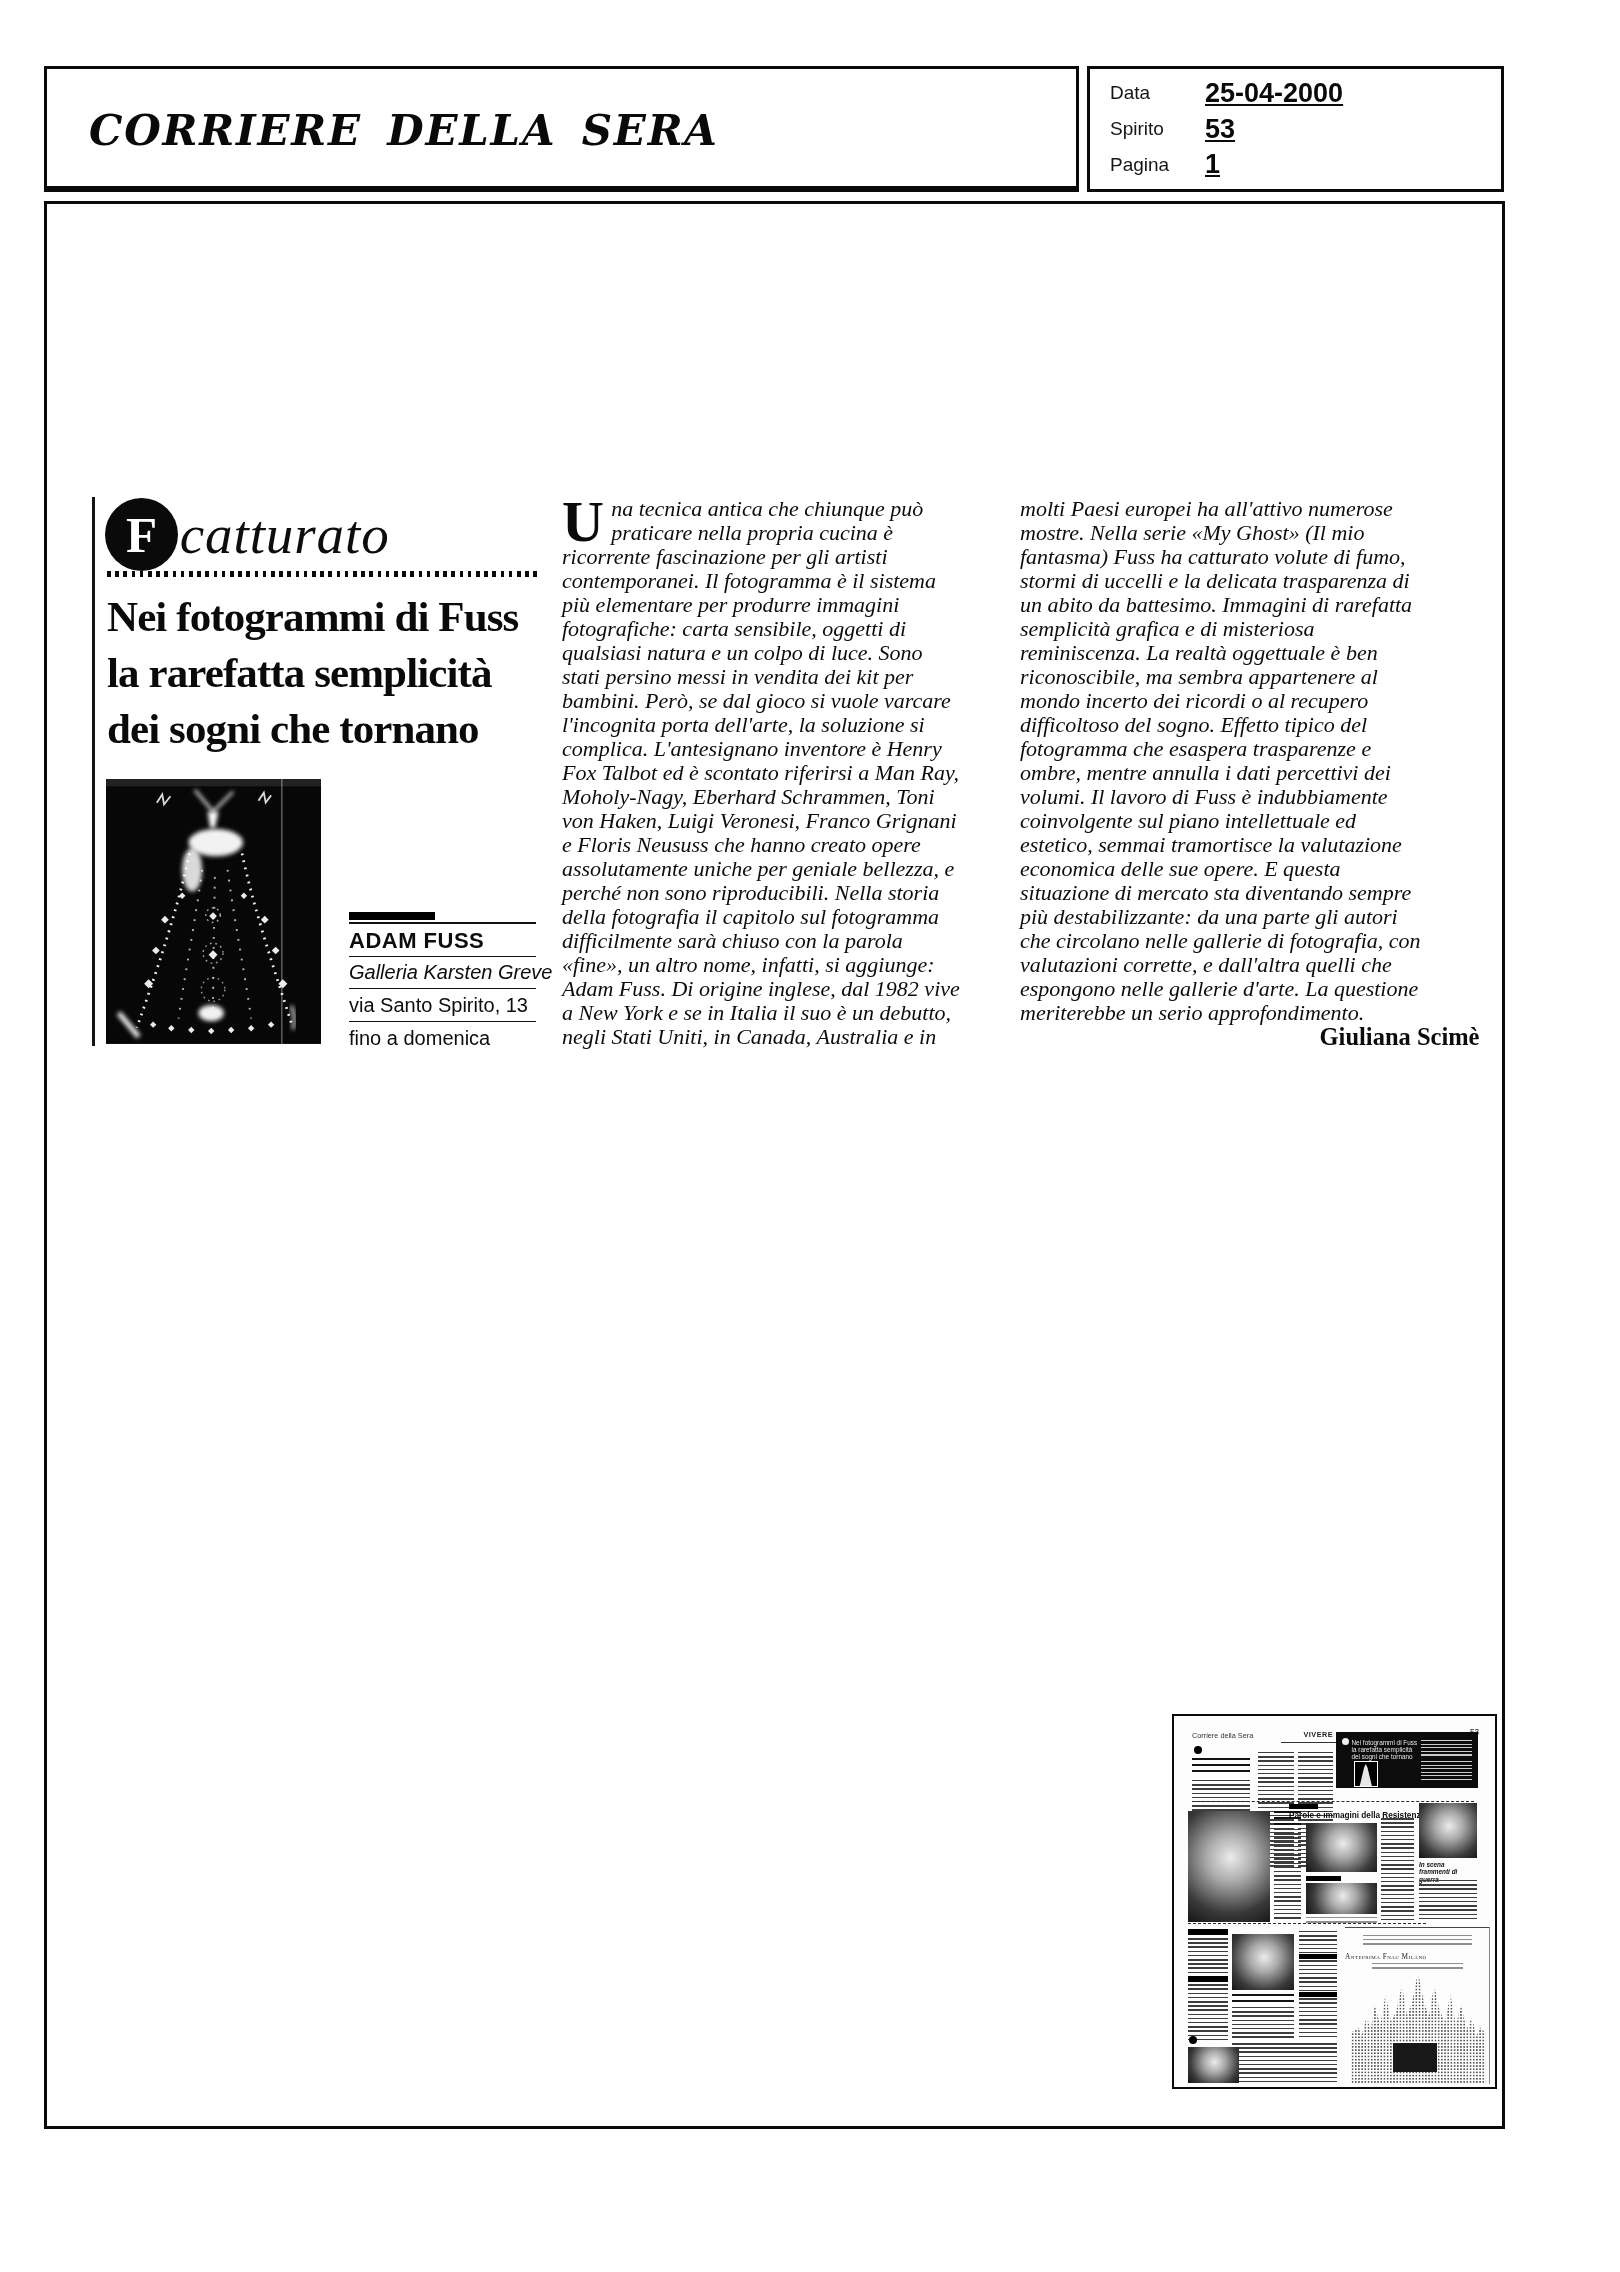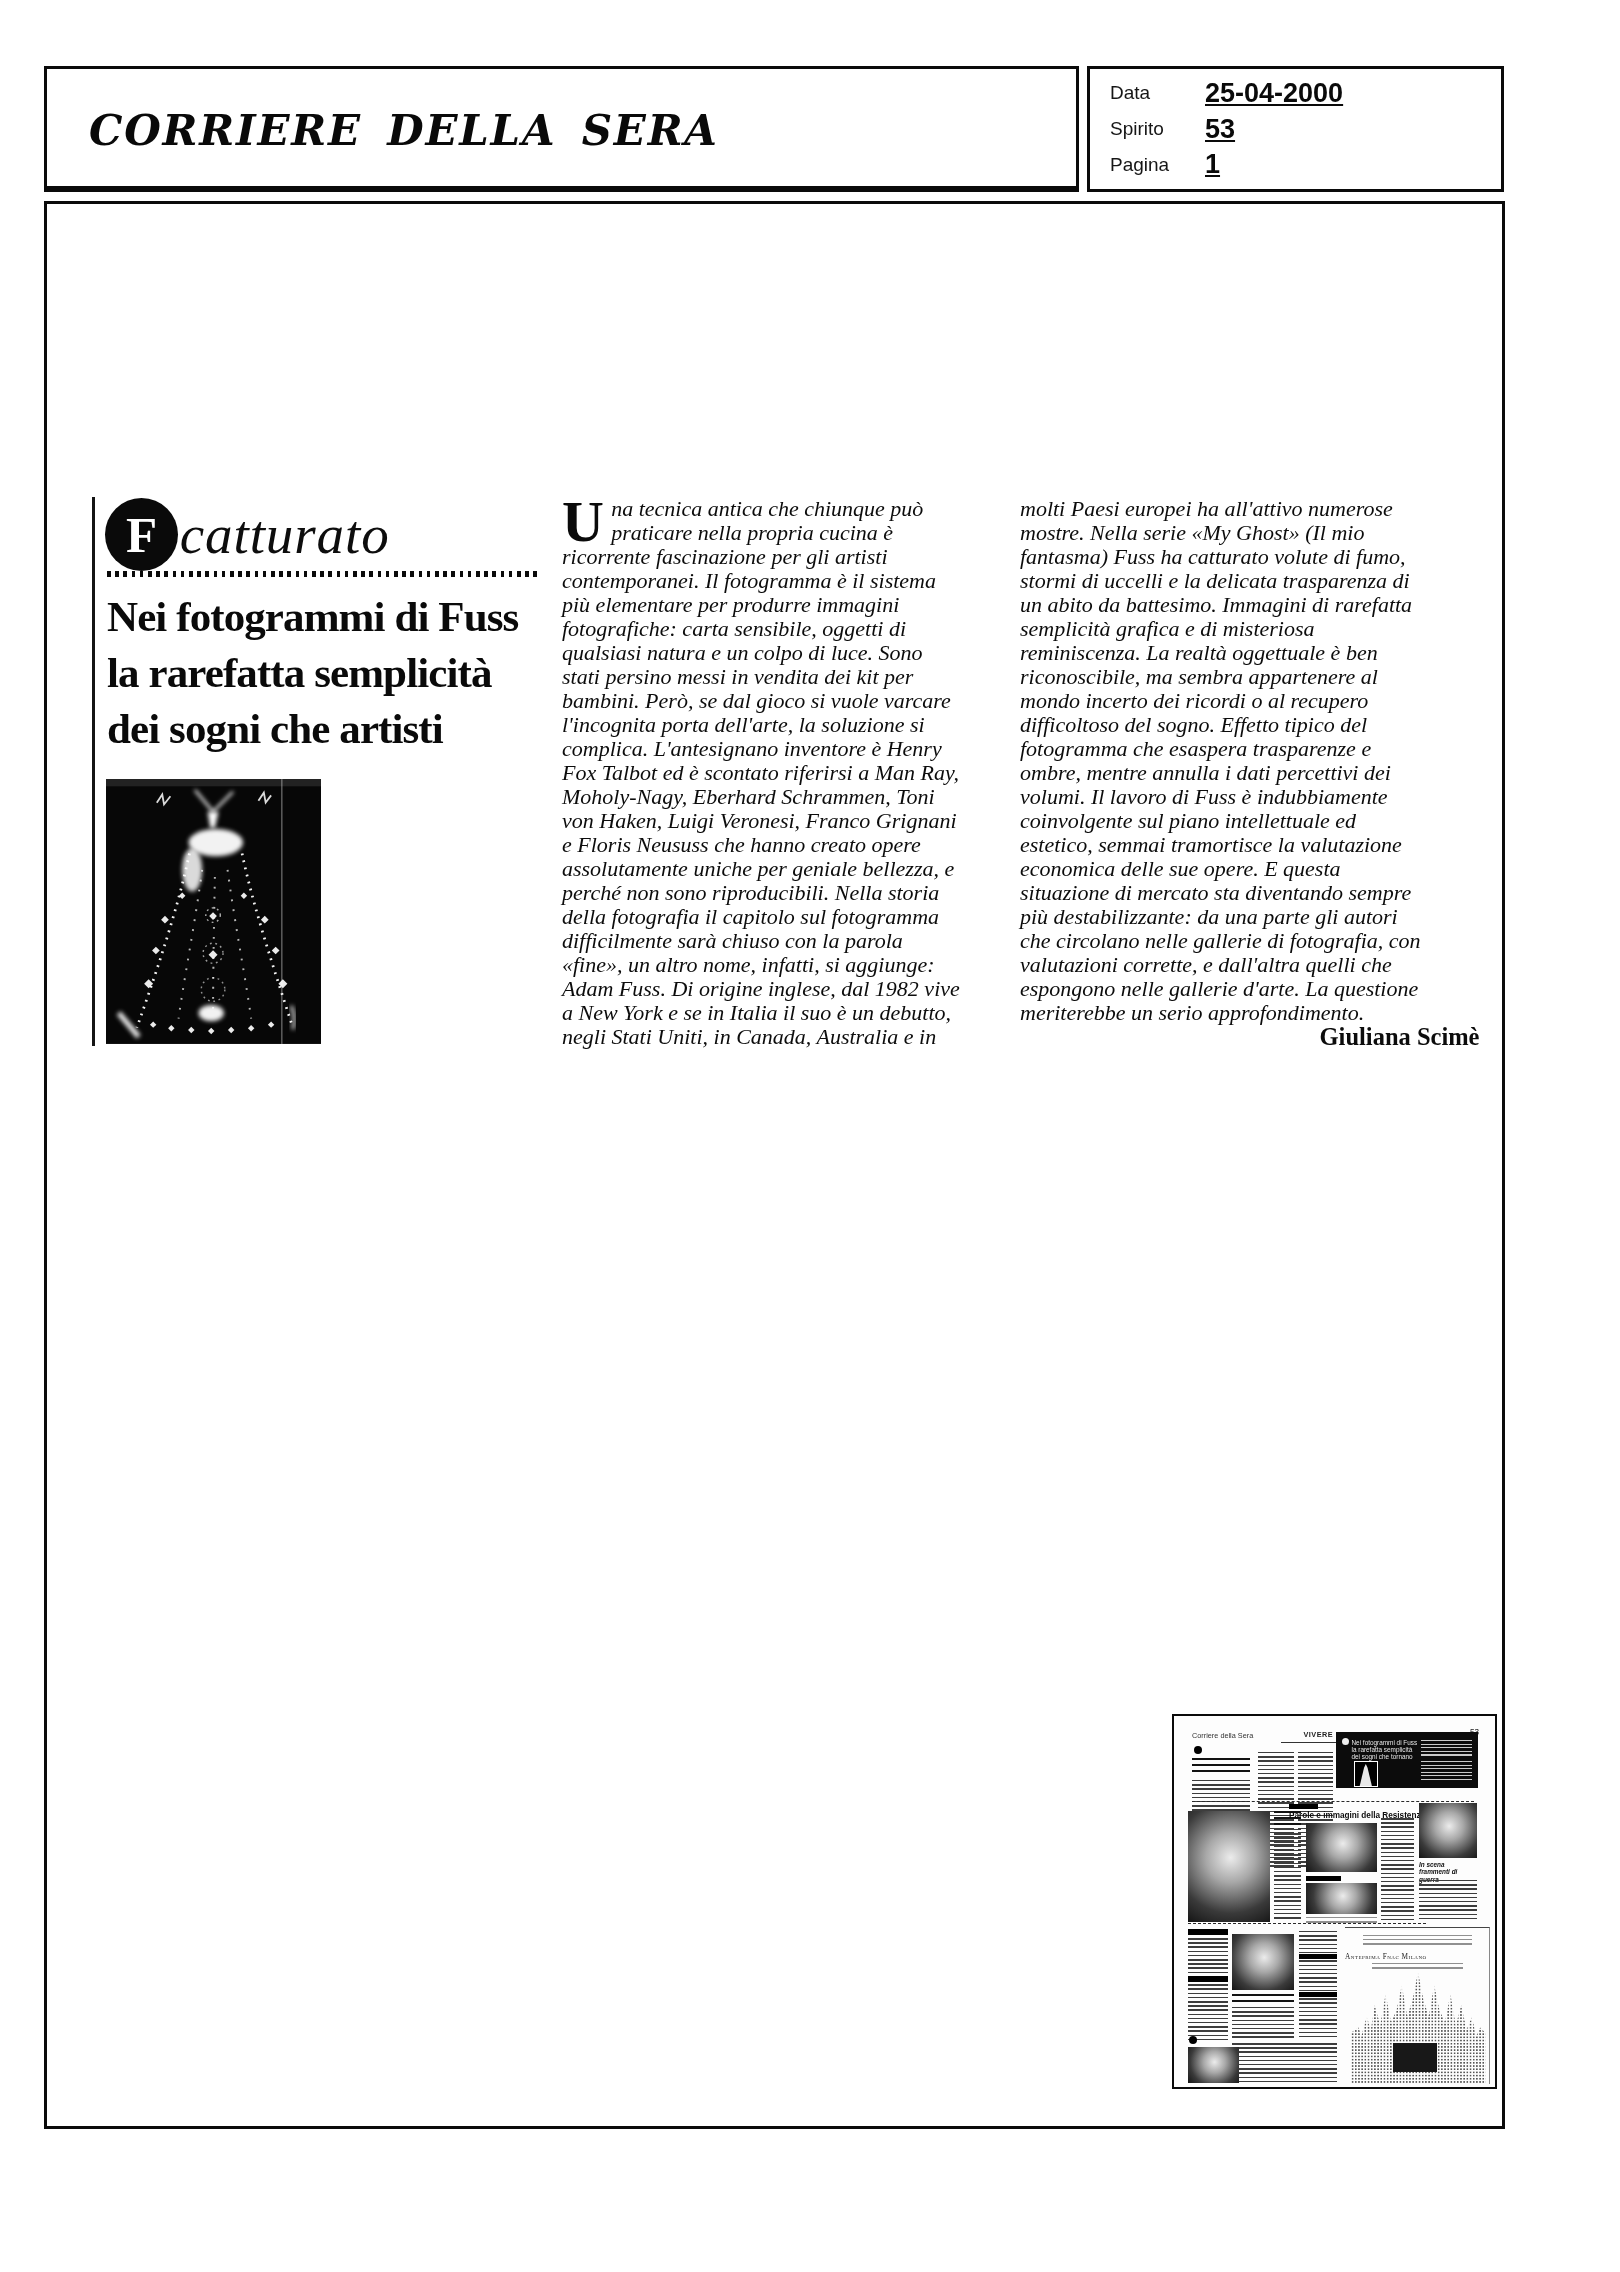--- a/index.html
+++ b/index.html
@@ -136,21 +136,21 @@
     <div class="left-rule"></div>
 
     <div class="section-head">
       <span class="f-circle">F</span>
       <span class="section-name">catturato</span>
     </div>
     <div class="dotted-rule"></div>
 
     <div class="headline">Nei fotogrammi di Fuss
 la rarefatta semplicità
-dei sogni che artisti</div>
+dei sogni che tornano</div>
 
     <div class="photo">
       <svg width="215" height="265" viewBox="0 0 237 292">
         <defs>
             <filter id="g" x="-50%" y="-50%" width="200%" height="200%">
               <feGaussianBlur stdDeviation="2.4"></feGaussianBlur>
             </filter>
           </defs>
         <rect width="237" height="292" fill="#070707"></rect>
         <rect width="237" height="8" fill="#2e2e2e" opacity="0.7"></rect>
@@ -187,20 +187,29 @@
           <rect x="136" y="274" width="5" height="5" transform="rotate(45 138 276)"></rect>
           <rect x="158" y="272" width="5" height="5" transform="rotate(45 160 274)"></rect>
           <rect x="180" y="268" width="5" height="5" transform="rotate(45 182 270)"></rect>
         </g>
         <ellipse cx="116" cy="258" rx="14" ry="9" fill="#fff" filter="url(#g)" opacity="0.95"></ellipse>
         <path d="M14 258 l22 26" stroke="#fff" stroke-width="6" filter="url(#g)" opacity="0.9"></path>
         <path d="M204 250 c4 8 4 18 2 26" stroke="#fff" stroke-width="4" filter="url(#g)" opacity="0.7"></path>
       </svg>
     </div>
 
+    <div class="infobox">
+      <div class="ib-top">
+        <div class="ib-bar"></div>
+      </div>
+      <div class="ib-row ib-artist">ADAM FUSS</div>
+      <div class="ib-row ib-gallery">Galleria Karsten Greve</div>
+      <div class="ib-row">via Santo Spirito, 13</div>
+      <div class="ib-row ib-last">fino a domenica</div>
+    </div>
 
     <div class="col col-mid">
       <span class="dropcap">U</span>
       <div class="col-lines">na tecnica antica che chiunque può
 praticare nella propria cucina è
 ricorrente fascinazione per gli artisti
 contemporanei. Il fotogramma è il sistema
 più elementare per produrre immagini
 fotografiche: carta sensibile, oggetti di
 qualsiasi natura e un colpo di luce. Sono

